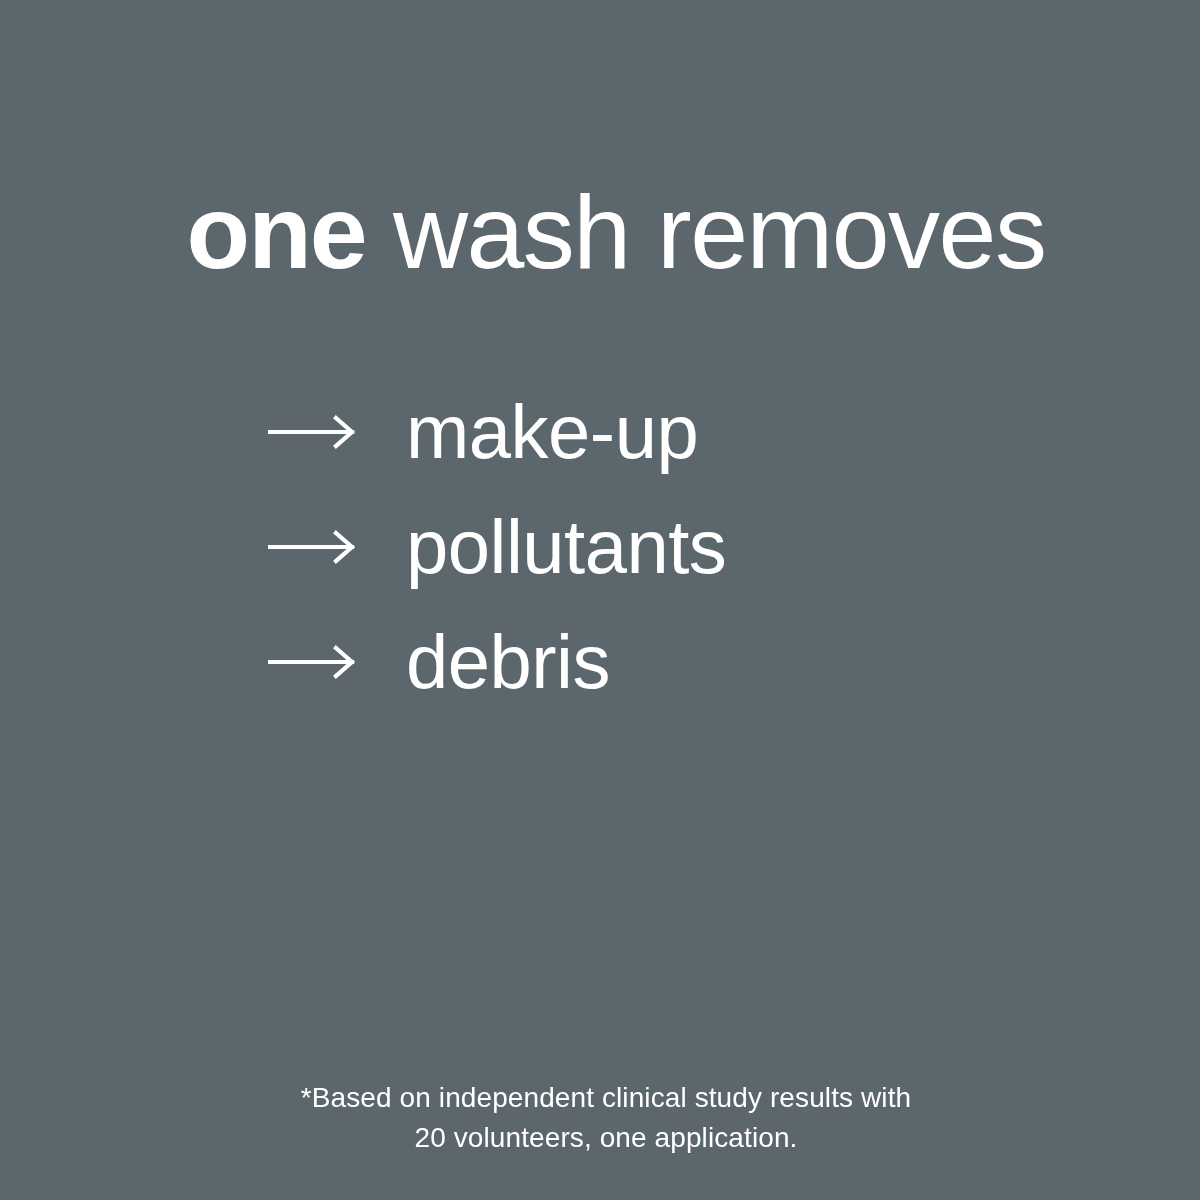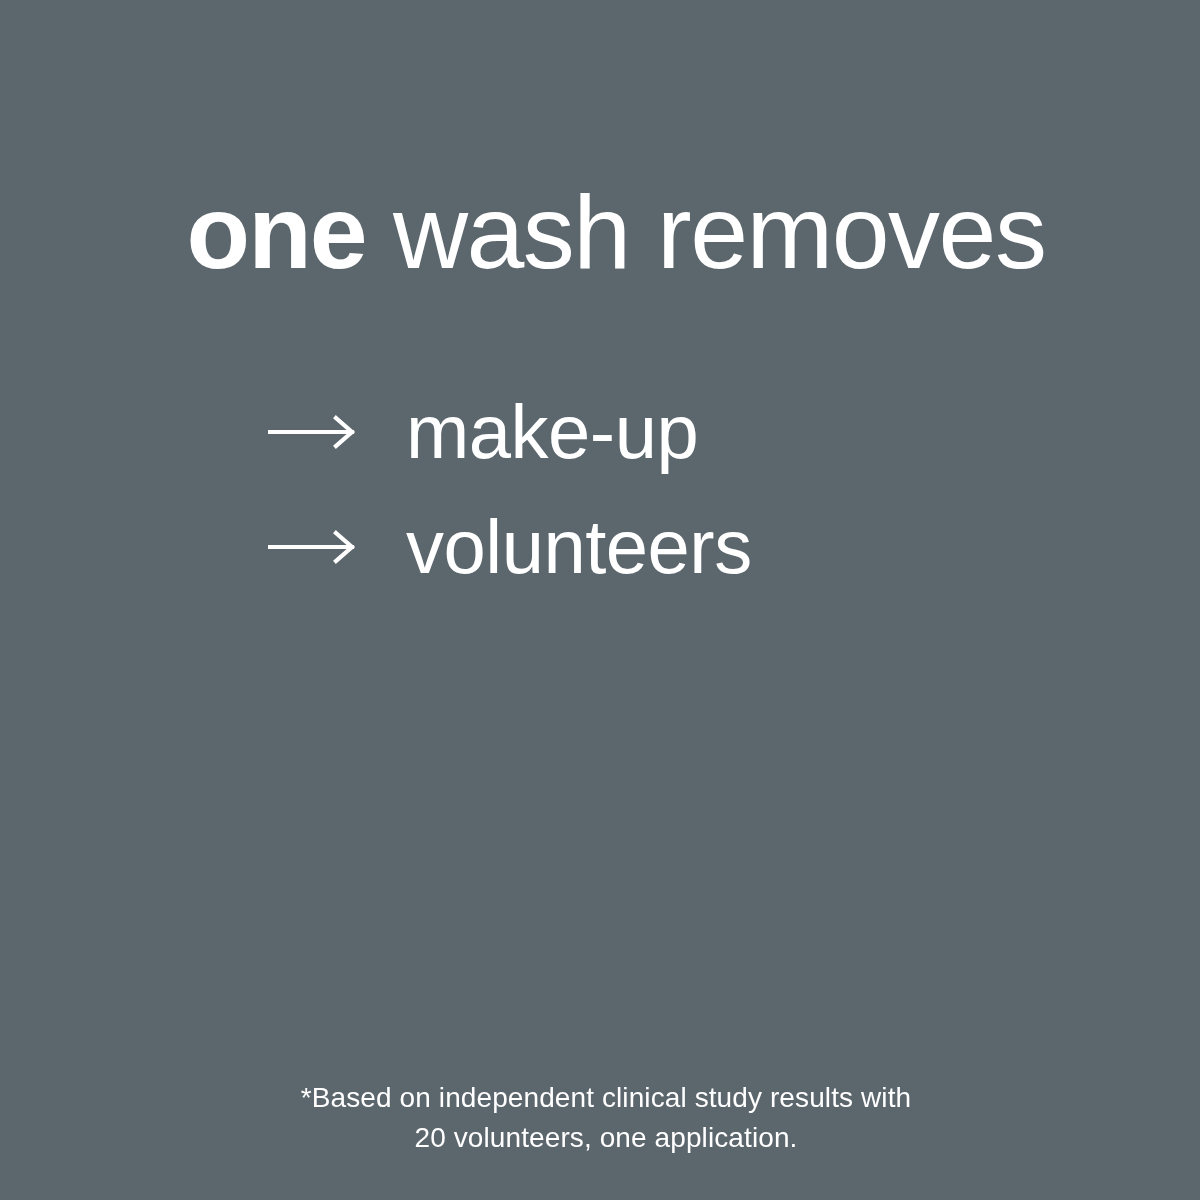--- a/index.html
+++ b/index.html
@@ -117,23 +117,31 @@
       </span>
       <span class="benefit-label">make-up</span>
     </li>
 
     <li class="benefit-row">
       <span class="arrow-icon">
         <svg viewBox="0 0 92 40" xmlns="http://www.w3.org/2000/svg">
           <path d="M2 20 H84 M68 6 L84 20 L68 34" fill="none" stroke="#ffffff" stroke-width="4.2" stroke-linecap="square" stroke-linejoin="miter"></path>
         </svg>
       </span>
-      <span class="benefit-label">volunteers</span>
+      <span class="benefit-label">pollutants</span>
     </li>
 
+    <li class="benefit-row">
+      <span class="arrow-icon">
+        <svg viewBox="0 0 92 40" xmlns="http://www.w3.org/2000/svg">
+          <path d="M2 20 H84 M68 6 L84 20 L68 34" fill="none" stroke="#ffffff" stroke-width="4.2" stroke-linecap="square" stroke-linejoin="miter"></path>
+        </svg>
+      </span>
+      <span class="benefit-label">debris</span>
+    </li>
 
 
 
   </ul>
 
   <div class="footnote">
     <span class="fn-line">*Based on independent clinical study results with</span>
     <span class="fn-line">20 volunteers, one application.</span>
   </div>
 

